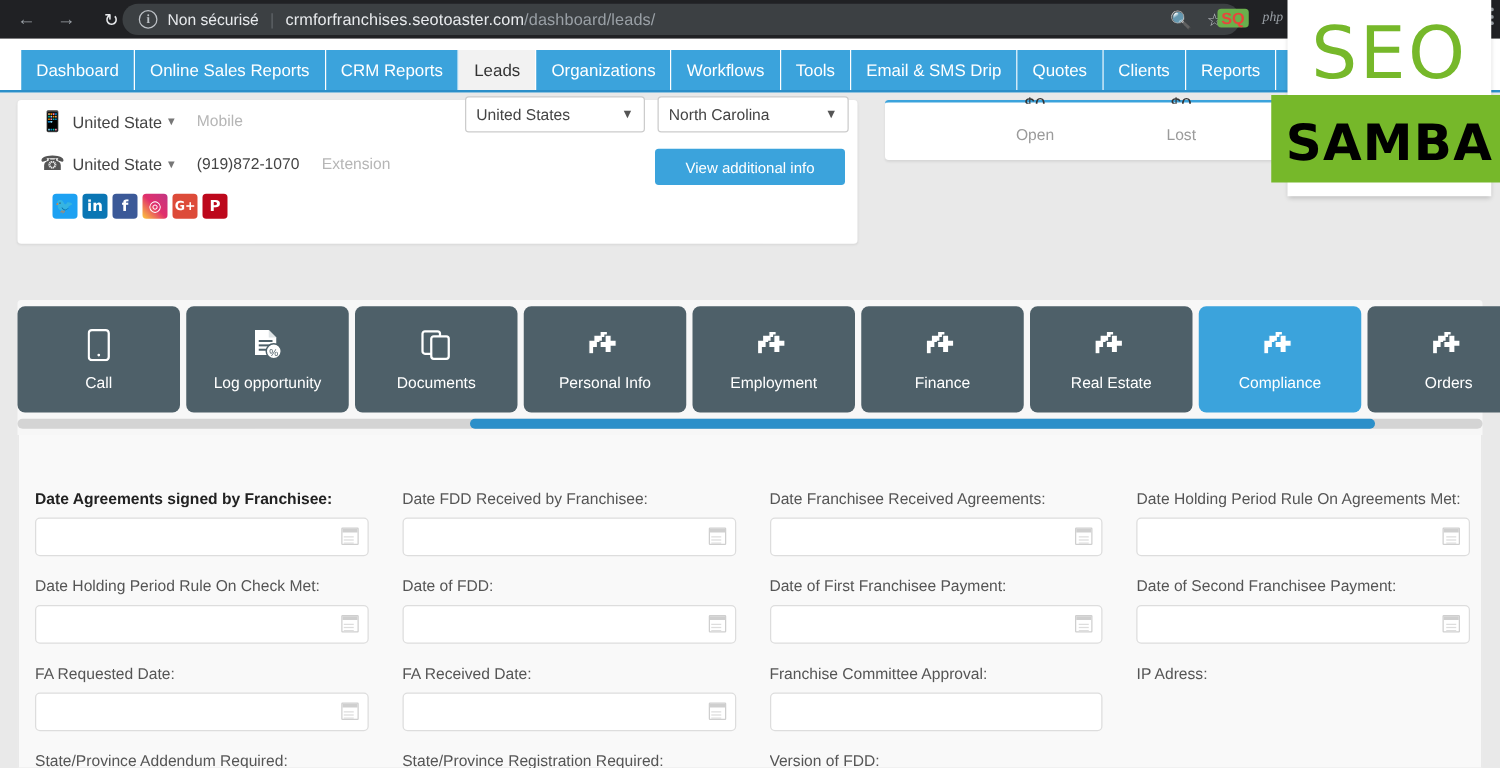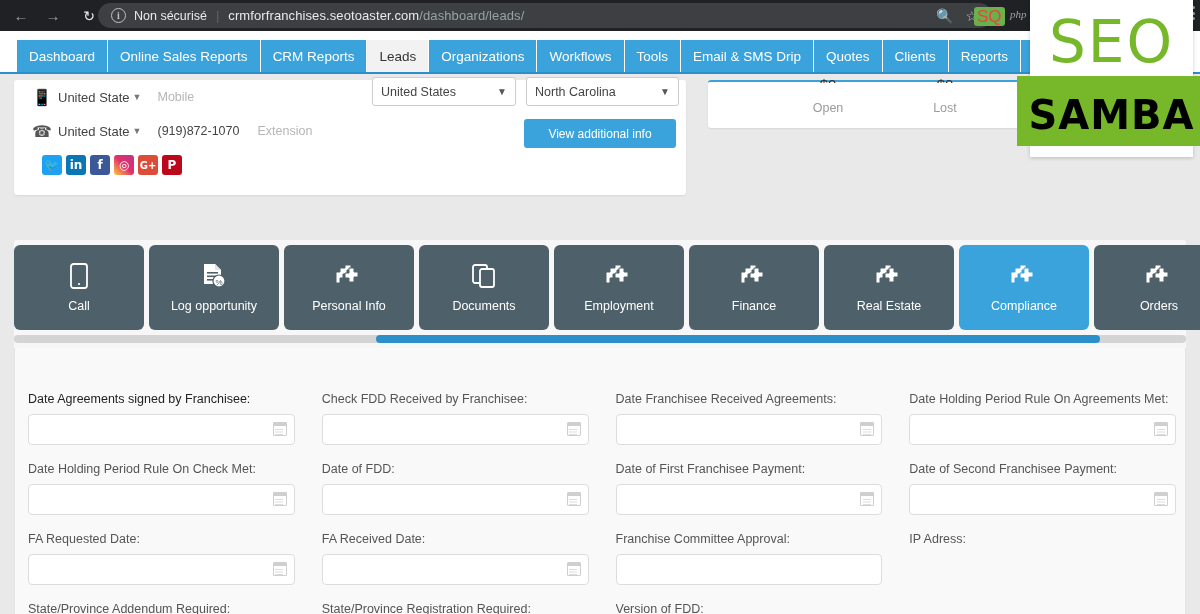--- a/index.html
+++ b/index.html
@@ -202,21 +202,21 @@
     display: grid;
     grid-template-columns: repeat(4, 1fr);
     column-gap: 27px;
     row-gap: 0;
   }
   .fcell { height: 70px; }
   .flabel {
     font-size: 12.5px; color: #555; margin-bottom: 8px;
     white-space: nowrap; overflow: hidden;
   }
-  .flabel.bold { color: #222; font-weight: normal; }
+  .flabel.bold { color: #222; font-weight: bold; }
   .finput {
     position: relative;
     height: 31px; background: #fff;
     border: 1px solid #ddd; border-radius: 4px;
   }
   .cal {
     position: absolute; right: 7px; top: 7px;
     width: 14px; height: 14px;
     border: 1.5px solid #cfcfcf; border-radius: 1px;
     background: #fff;
@@ -269,21 +269,21 @@
     <div class="info-icon">i</div>
     <span class="sec-text">Non sécurisé</span>
     <span class="sec-sep">|</span>
     <span class="url"><span class="host">crmforfranchises.seotoaster.com</span><span class="path">/dashboard/leads/</span></span>
     <div class="omni-right">
       <span class="tb-icon">🔍</span>
       <span class="tb-icon">☆</span>
     </div>
   </div>
 
-  <span class="tb-icon" style="position:absolute;left:974px;top:7px;color:#e8453c;font-size:17px;font-weight:normal;background:#6ab04c;border-radius:3px;padding:1px 3px;line-height:1;">SQ</span>
+  <span class="tb-icon" style="position:absolute;left:974px;top:7px;color:#e8453c;font-size:13px;font-weight:bold;background:#6ab04c;border-radius:3px;padding:1px 3px;line-height:1;">SQ</span>
   <span class="ext-php" style="position:absolute;left:1010px;top:8px;">php</span>
   <div class="kebab">
     <i></i>
       <i></i>
       <i></i>
   </div>
 </div>
 
 <div class="appnav">
   <div class="appnav-item">Dashboard</div>
@@ -366,40 +366,40 @@
             <rect x="6" y="16" width="7" height="1.6" fill="#4e6069"></rect>
             <circle cx="18" cy="18" r="6" fill="#fff" stroke="#4e6069" stroke-width="1.2"></circle>
             <text x="18" y="21.5" font-size="8" fill="#4e6069" text-anchor="middle" font-family="Liberation Sans, sans-serif">%</text>
           </svg>
       </span>
       <span class="mlabel">Log opportunity</span>
     </div>
 
     <div class="mtab">
       <span class="micon">
+        <svg width="26" height="26" viewBox="0 0 26 26">
+            <rect x="2" y="2" width="14" height="18" rx="2" fill="none" stroke="#fff" stroke-width="1.8"></rect>
+            <rect x="9" y="6" width="14" height="18" rx="2" fill="#4e6069" stroke="#fff" stroke-width="1.8"></rect>
+          </svg>
+      </span>
+      <span class="mlabel">Documents</span>
+    </div>
+
+    <div class="mtab">
+      <span class="micon">
         <svg width="30" height="24" viewBox="0 0 30 24">
             <path d="M2 8h4V4h5V1h6v5h-4v4h-4v4H6v5H2z" fill="#fff" stroke="#4e6069" stroke-width="1"></path>
             <path d="M15 4h5v4h4v5h-4v5h-5v-4h-4V9h4z" fill="#fff" stroke="#4e6069" stroke-width="1"></path>
           </svg>
       </span>
       <span class="mlabel">Personal Info</span>
     </div>
 
     <div class="mtab">
       <span class="micon">
-        <svg width="26" height="26" viewBox="0 0 26 26">
-            <rect x="2" y="2" width="14" height="18" rx="2" fill="none" stroke="#fff" stroke-width="1.8"></rect>
-            <rect x="9" y="6" width="14" height="18" rx="2" fill="#4e6069" stroke="#fff" stroke-width="1.8"></rect>
-          </svg>
-      </span>
-      <span class="mlabel">Documents</span>
-    </div>
-
-    <div class="mtab">
-      <span class="micon">
         <svg width="30" height="24" viewBox="0 0 30 24">
             <path d="M2 8h4V4h5V1h6v5h-4v4h-4v4H6v5H2z" fill="#fff" stroke="#4e6069" stroke-width="1"></path>
             <path d="M15 4h5v4h4v5h-4v5h-5v-4h-4V9h4z" fill="#fff" stroke="#4e6069" stroke-width="1"></path>
           </svg>
       </span>
       <span class="mlabel">Employment</span>
     </div>
 
     <div class="mtab">
       <span class="micon">
@@ -449,21 +449,21 @@
 
 <div class="formpanel">
   <div class="fgrid" id="fgrid">
       <div class="fcell">
         <div class="flabel bold">Date Agreements signed by Franchisee:</div>
         <div class="finput">
           <span class="cal"></span>
         </div>
       </div>
       <div class="fcell">
-        <div class="flabel">Check FDD Received by Franchisee:</div>
+        <div class="flabel">Date FDD Received by Franchisee:</div>
         <div class="finput">
           <span class="cal"></span>
         </div>
       </div>
       <div class="fcell">
         <div class="flabel">Date Franchisee Received Agreements:</div>
         <div class="finput">
           <span class="cal"></span>
         </div>
       </div>

